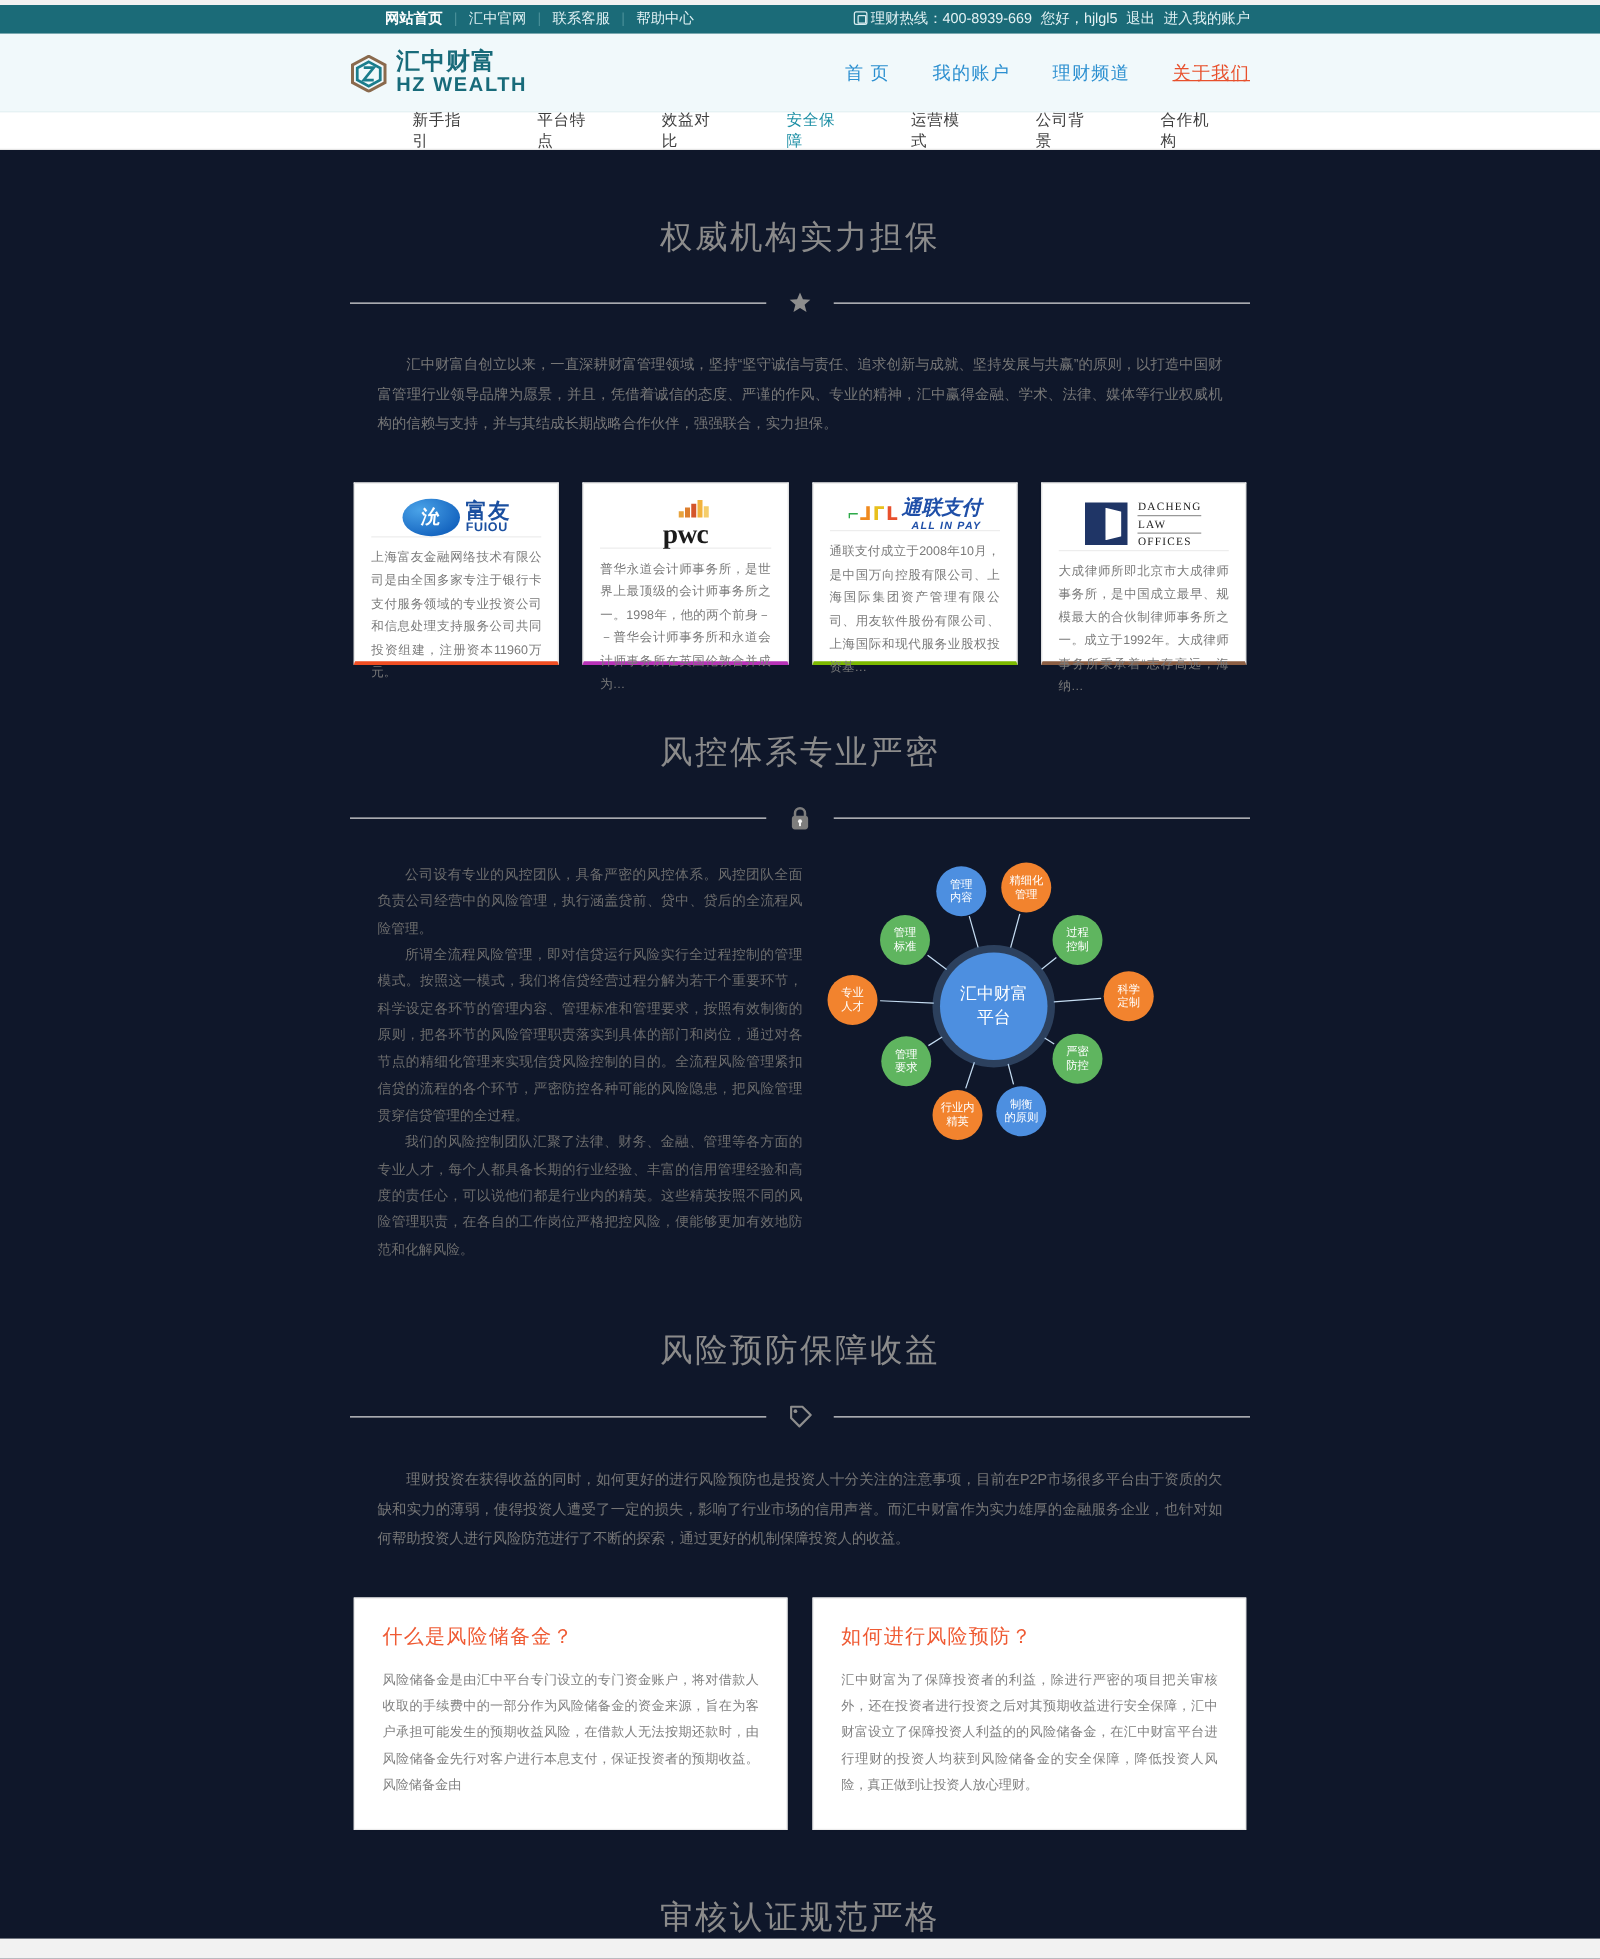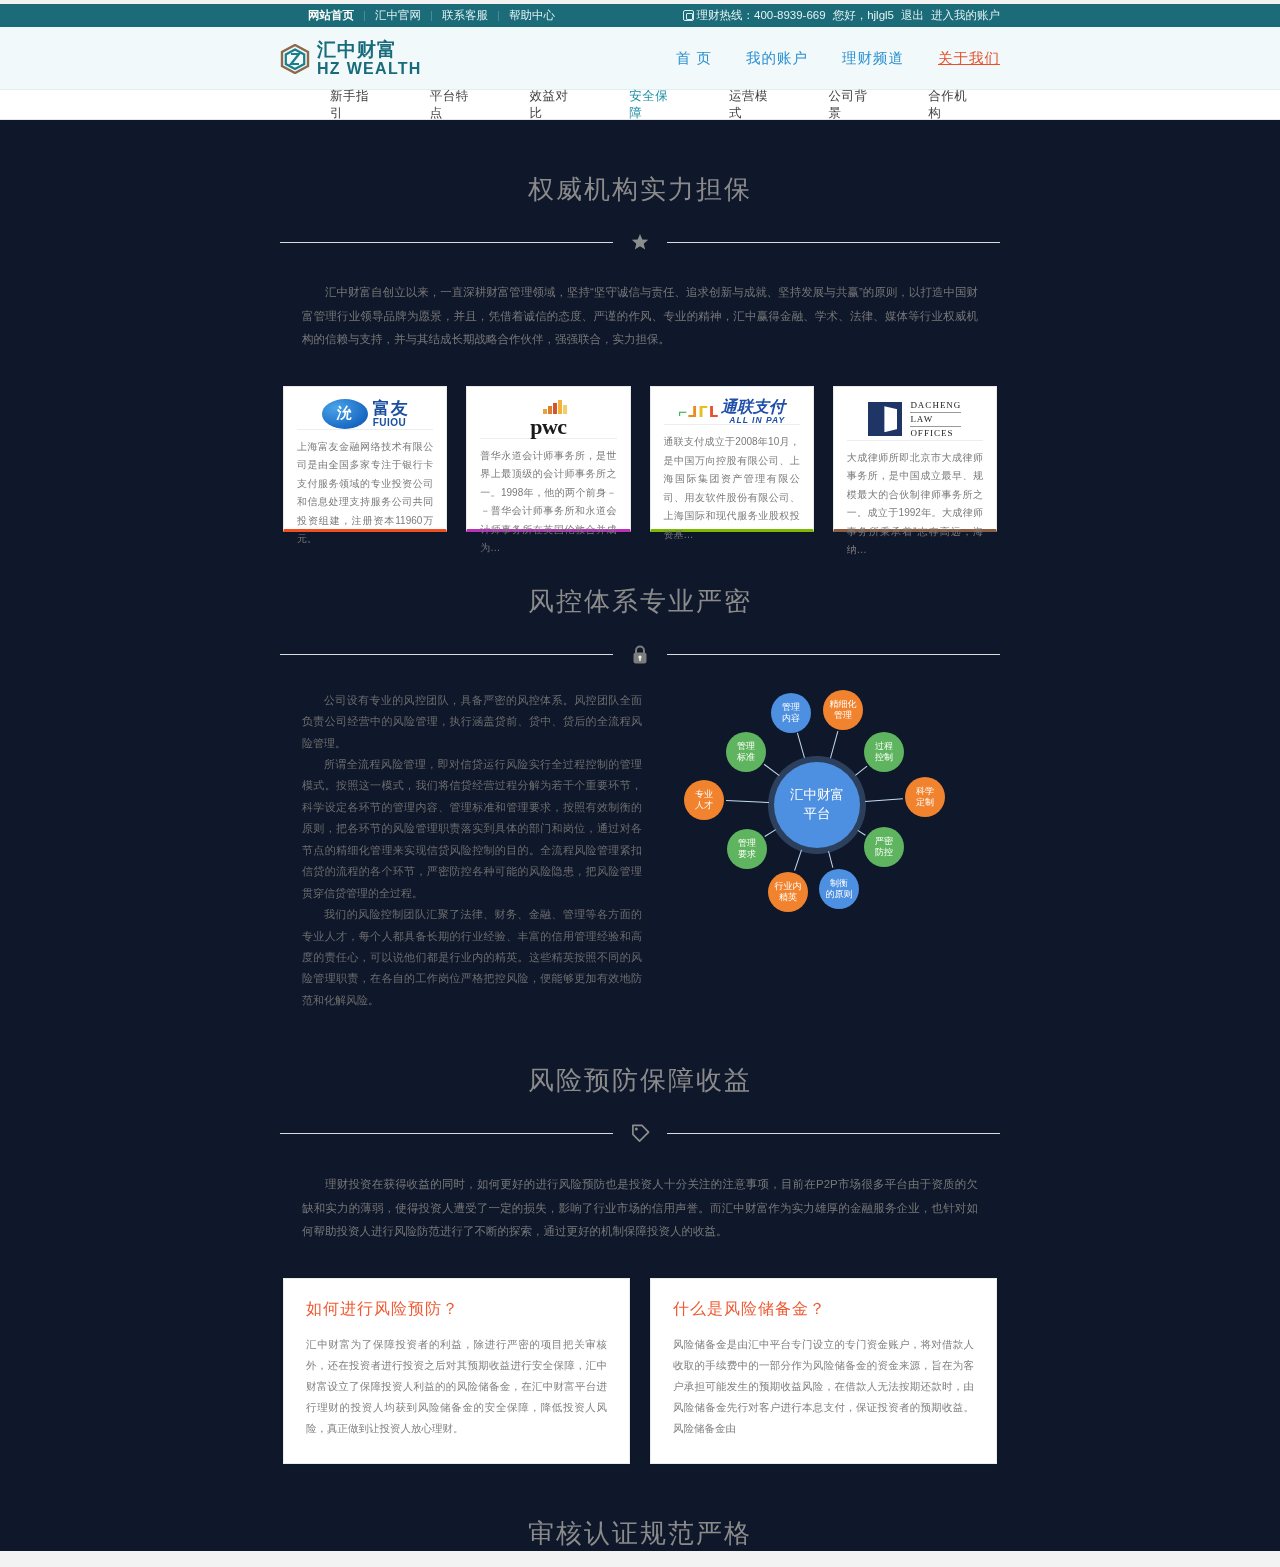--- a/index.html
+++ b/index.html
@@ -166,21 +166,21 @@
      clip-path: polygon(0 0, 100% 12%, 100% 88%, 0 100%); }
   .dc-lines { line-height:1; }
   .dc-lines div {
     font-family:"Liberation Serif","DejaVu Serif",serif;
     font-size: 9px; color:#222; letter-spacing:1px;
     border-bottom: 1px solid #999; padding: 2px 0 2px;
   }
   .dc-lines div:last-child { border-bottom: none; }
 
   
-  .risk-row { display: flex; gap: 22px; margin-top: 26px; padding: 0 22px; }
+  .risk-row { display: flex; margin-top: 26px; padding: 0 22px; }
   .risk-text { width: 340px; font-size: 11px; color:#6d6d6d; line-height: 1.95; text-align: justify;}
   .risk-text p { text-indent: 2em; }
   .risk-diagram { flex: 1; position: relative; height: 230px; }
 
   .diagram { position: relative; width: 290px; height: 230px; margin-left: 8px; }
   .node {
     position: absolute; border-radius: 50%;
     display: flex; align-items: center; justify-content: center;
     color: #fff; text-align: center; line-height: 1.15;
     font-size: 9px; z-index: 2;
@@ -429,27 +429,27 @@
           <path d="M11.5 1.5 L18.5 8.5 L9 18 L2 11 L2 1.5 Z" fill="none" stroke="#8d8d8d" stroke-width="1.8" stroke-linejoin="round"></path>
           <circle cx="5.6" cy="5.2" r="1.6" fill="#8d8d8d"></circle>
         </svg>
       </span>
       <span class="line"></span>
     </div>
     <p class="intro">理财投资在获得收益的同时，如何更好的进行风险预防也是投资人十分关注的注意事项，目前在P2P市场很多平台由于资质的欠缺和实力的薄弱，使得投资人遭受了一定的损失，影响了行业市场的信用声誉。而汇中财富作为实力雄厚的金融服务企业，也针对如何帮助投资人进行风险防范进行了不断的探索，通过更好的机制保障投资人的收益。</p>
 
     <div class="rcards">
       <div class="rcard">
+        <h3>什么是风险储备金？</h3>
+        <p>风险储备金是由汇中平台专门设立的专门资金账户，将对借款人收取的手续费中的一部分作为风险储备金的资金来源，旨在为客户承担可能发生的预期收益风险，在借款人无法按期还款时，由风险储备金先行对客户进行本息支付，保证投资者的预期收益。风险储备金由</p>
+      </div>
+      <div class="rcard">
         <h3>如何进行风险预防？</h3>
         <p>汇中财富为了保障投资者的利益，除进行严密的项目把关审核外，还在投资者进行投资之后对其预期收益进行安全保障，汇中财富设立了保障投资人利益的的风险储备金，在汇中财富平台进行理财的投资人均获到风险储备金的安全保障，降低投资人风险，真正做到让投资人放心理财。</p>
       </div>
-      <div class="rcard">
-        <h3>什么是风险储备金？</h3>
-        <p>风险储备金是由汇中平台专门设立的专门资金账户，将对借款人收取的手续费中的一部分作为风险储备金的资金来源，旨在为客户承担可能发生的预期收益风险，在借款人无法按期还款时，由风险储备金先行对客户进行本息支付，保证投资者的预期收益。风险储备金由</p>
-      </div>
     </div>
   </div>
 
   <div class="wrap">
     <h2 class="sec-title">审核认证规范严格</h2>
 
   </div>
 
 </div>
 

